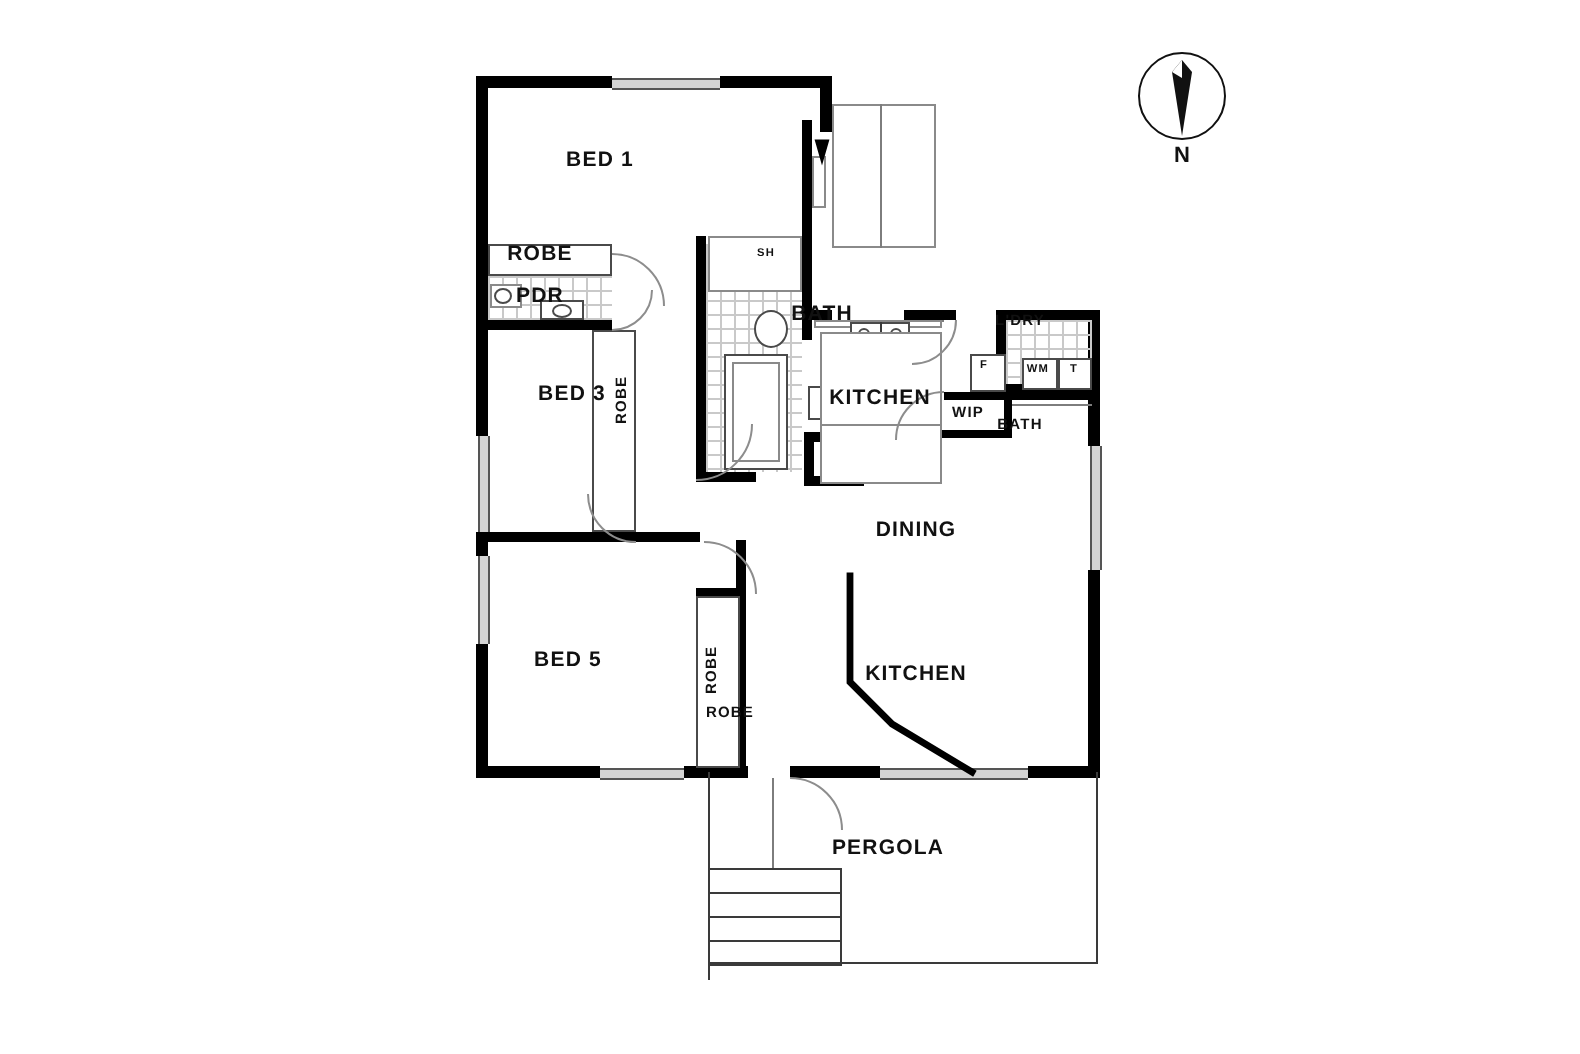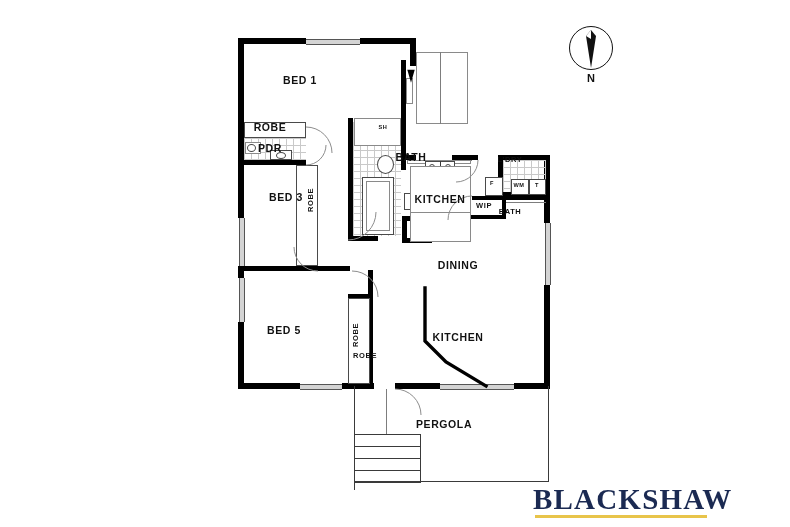--- a/index.html
+++ b/index.html
@@ -167,24 +167,20 @@
 
   <div id="compass">
     <div class="ring"></div>
     <svg width="52" height="46">
       <polygon points="25,4 30,10 25,42 20,10" fill="#111"></polygon>
       <polygon points="25,4 20,10 25,13" fill="#fff"></polygon>
     </svg>
     <div class="nlab">N</div>
   </div>
 
-  <div id="logo">
-    <div class="word">BLACKSHAW</div>
-    <div class="rule"></div>
-  </div>
 
   <div id="room-labels">
       <div class="lbl room" style="left: 300px; top: 80px; transform: translate(-50%, -50%);">BED 1</div>
       <div class="lbl room" style="left: 264px; top: 197px; transform: translate(-50%, -50%); margin-left: 22px;">BED 3</div>
       <div class="lbl room" style="left: 284px; top: 330px; transform: translate(-50%, -50%);">BED 5</div>
       <div class="lbl room" style="left: 363px; top: 157px; transform: translate(-50%, -50%); margin-left: 48px;">BATH</div>
       <div class="lbl room" style="left: 270px; top: 148px; transform: translate(-50%, -50%);">PDR</div>
       <div class="lbl room" style="left: 440px; top: 199px; transform: translate(-50%, -50%);">KITCHEN</div>
       <div class="lbl room" style="left: 458px; top: 265px; transform: translate(-50%, -50%);">DINING</div>
       <div class="lbl room" style="left: 458px; top: 337px; transform: translate(-50%, -50%);">KITCHEN</div>

